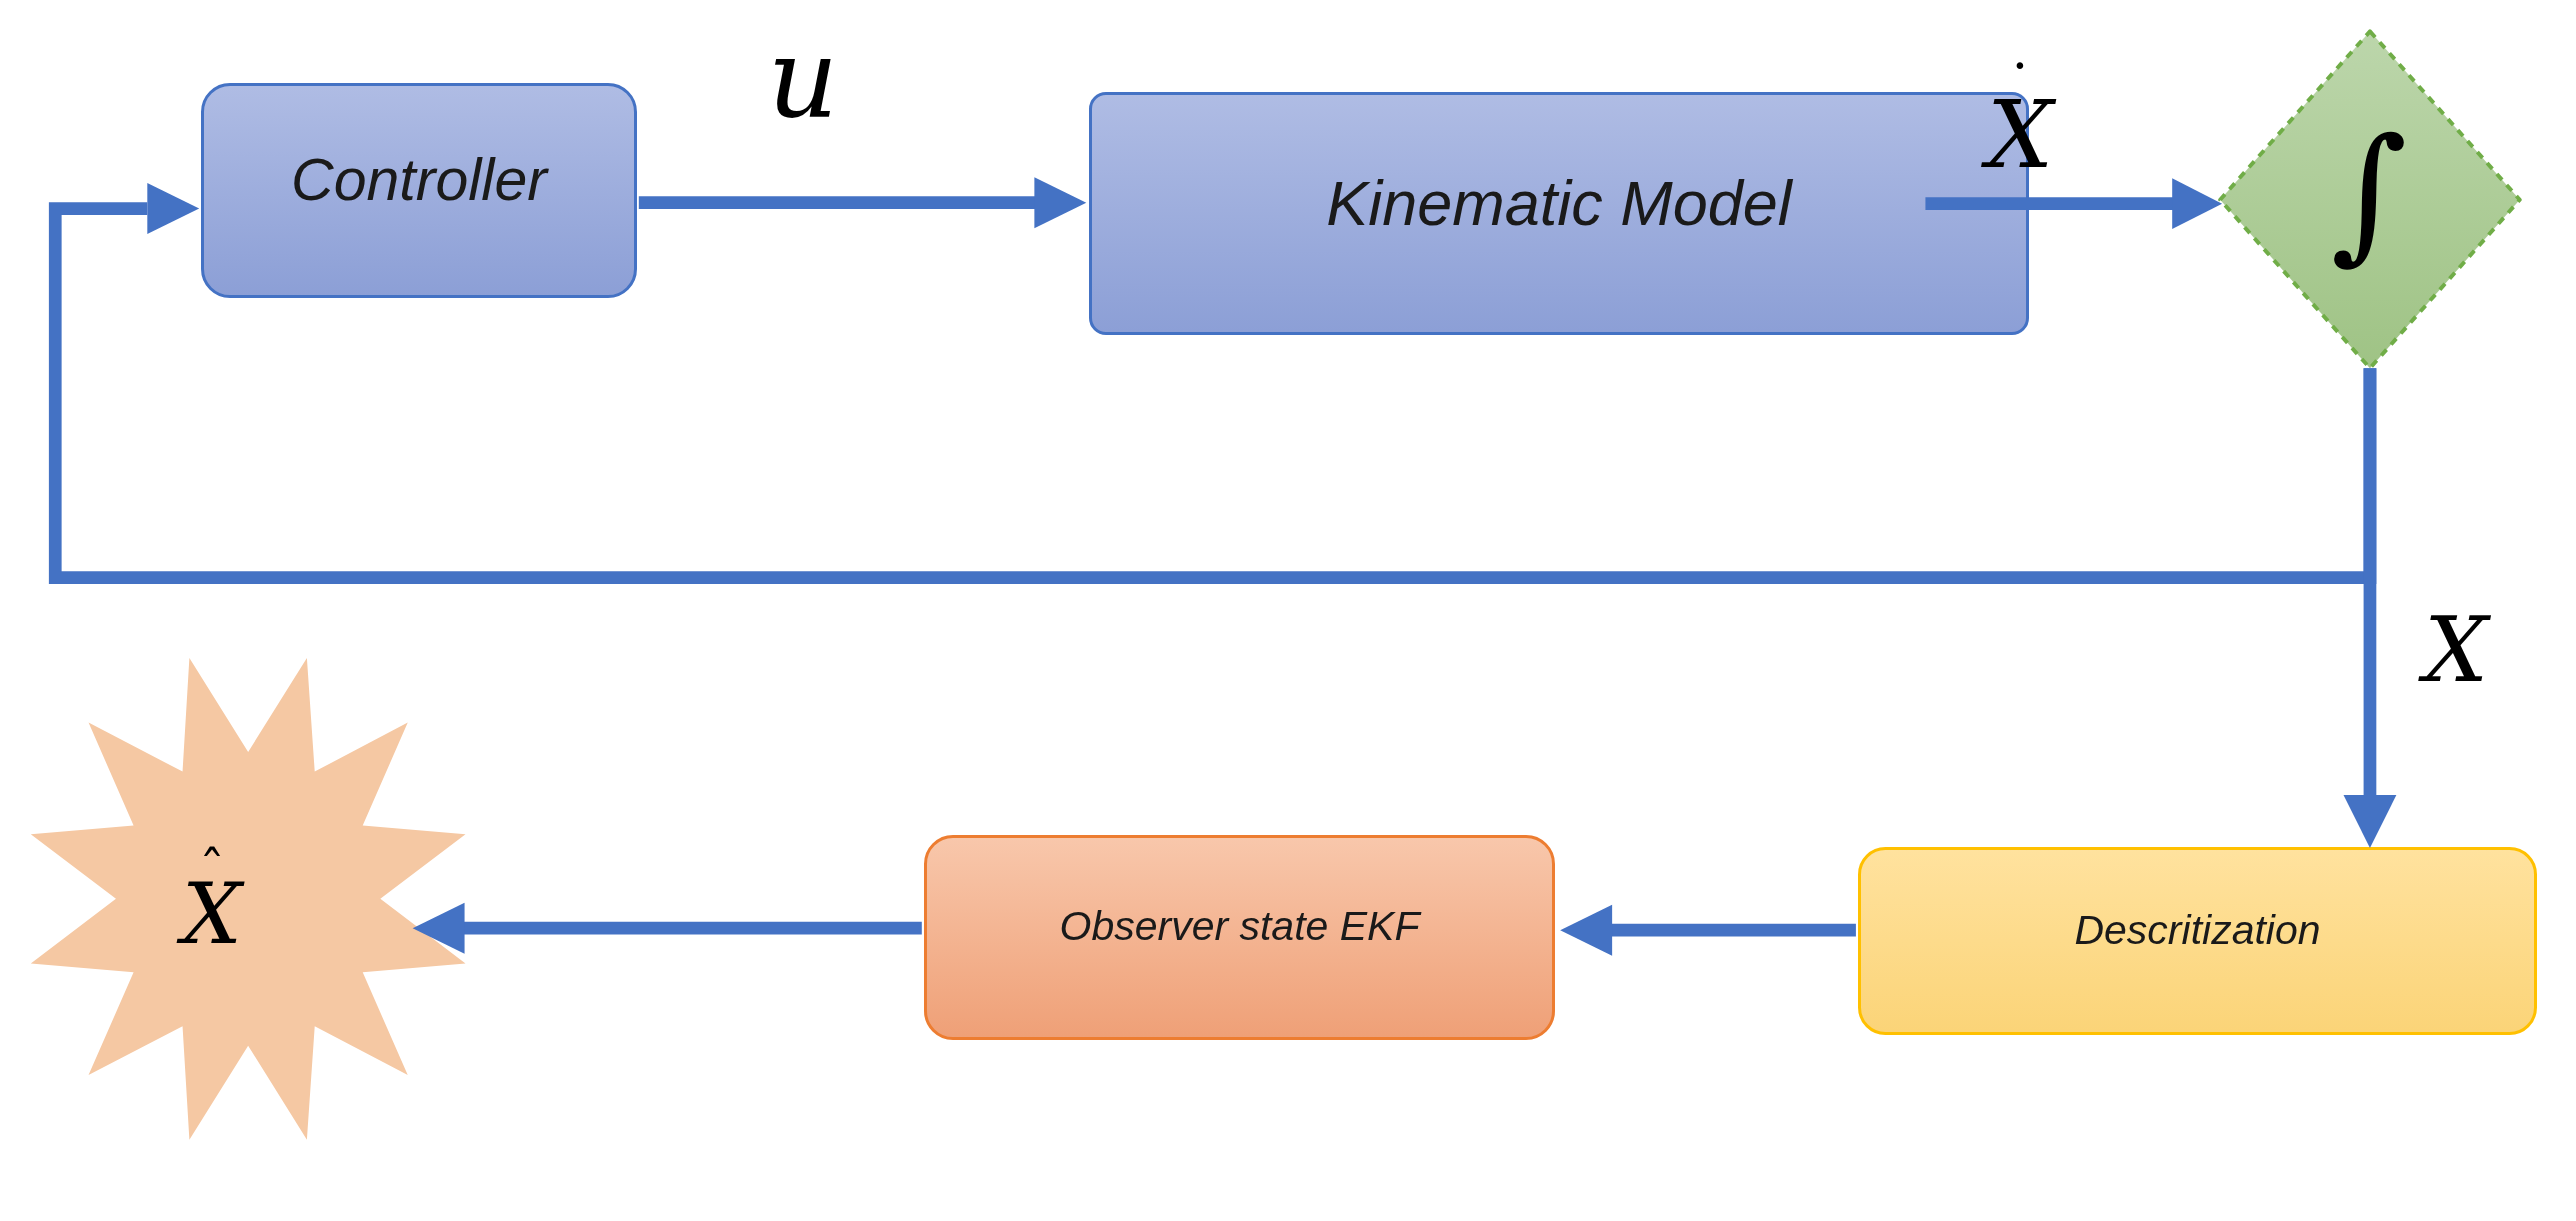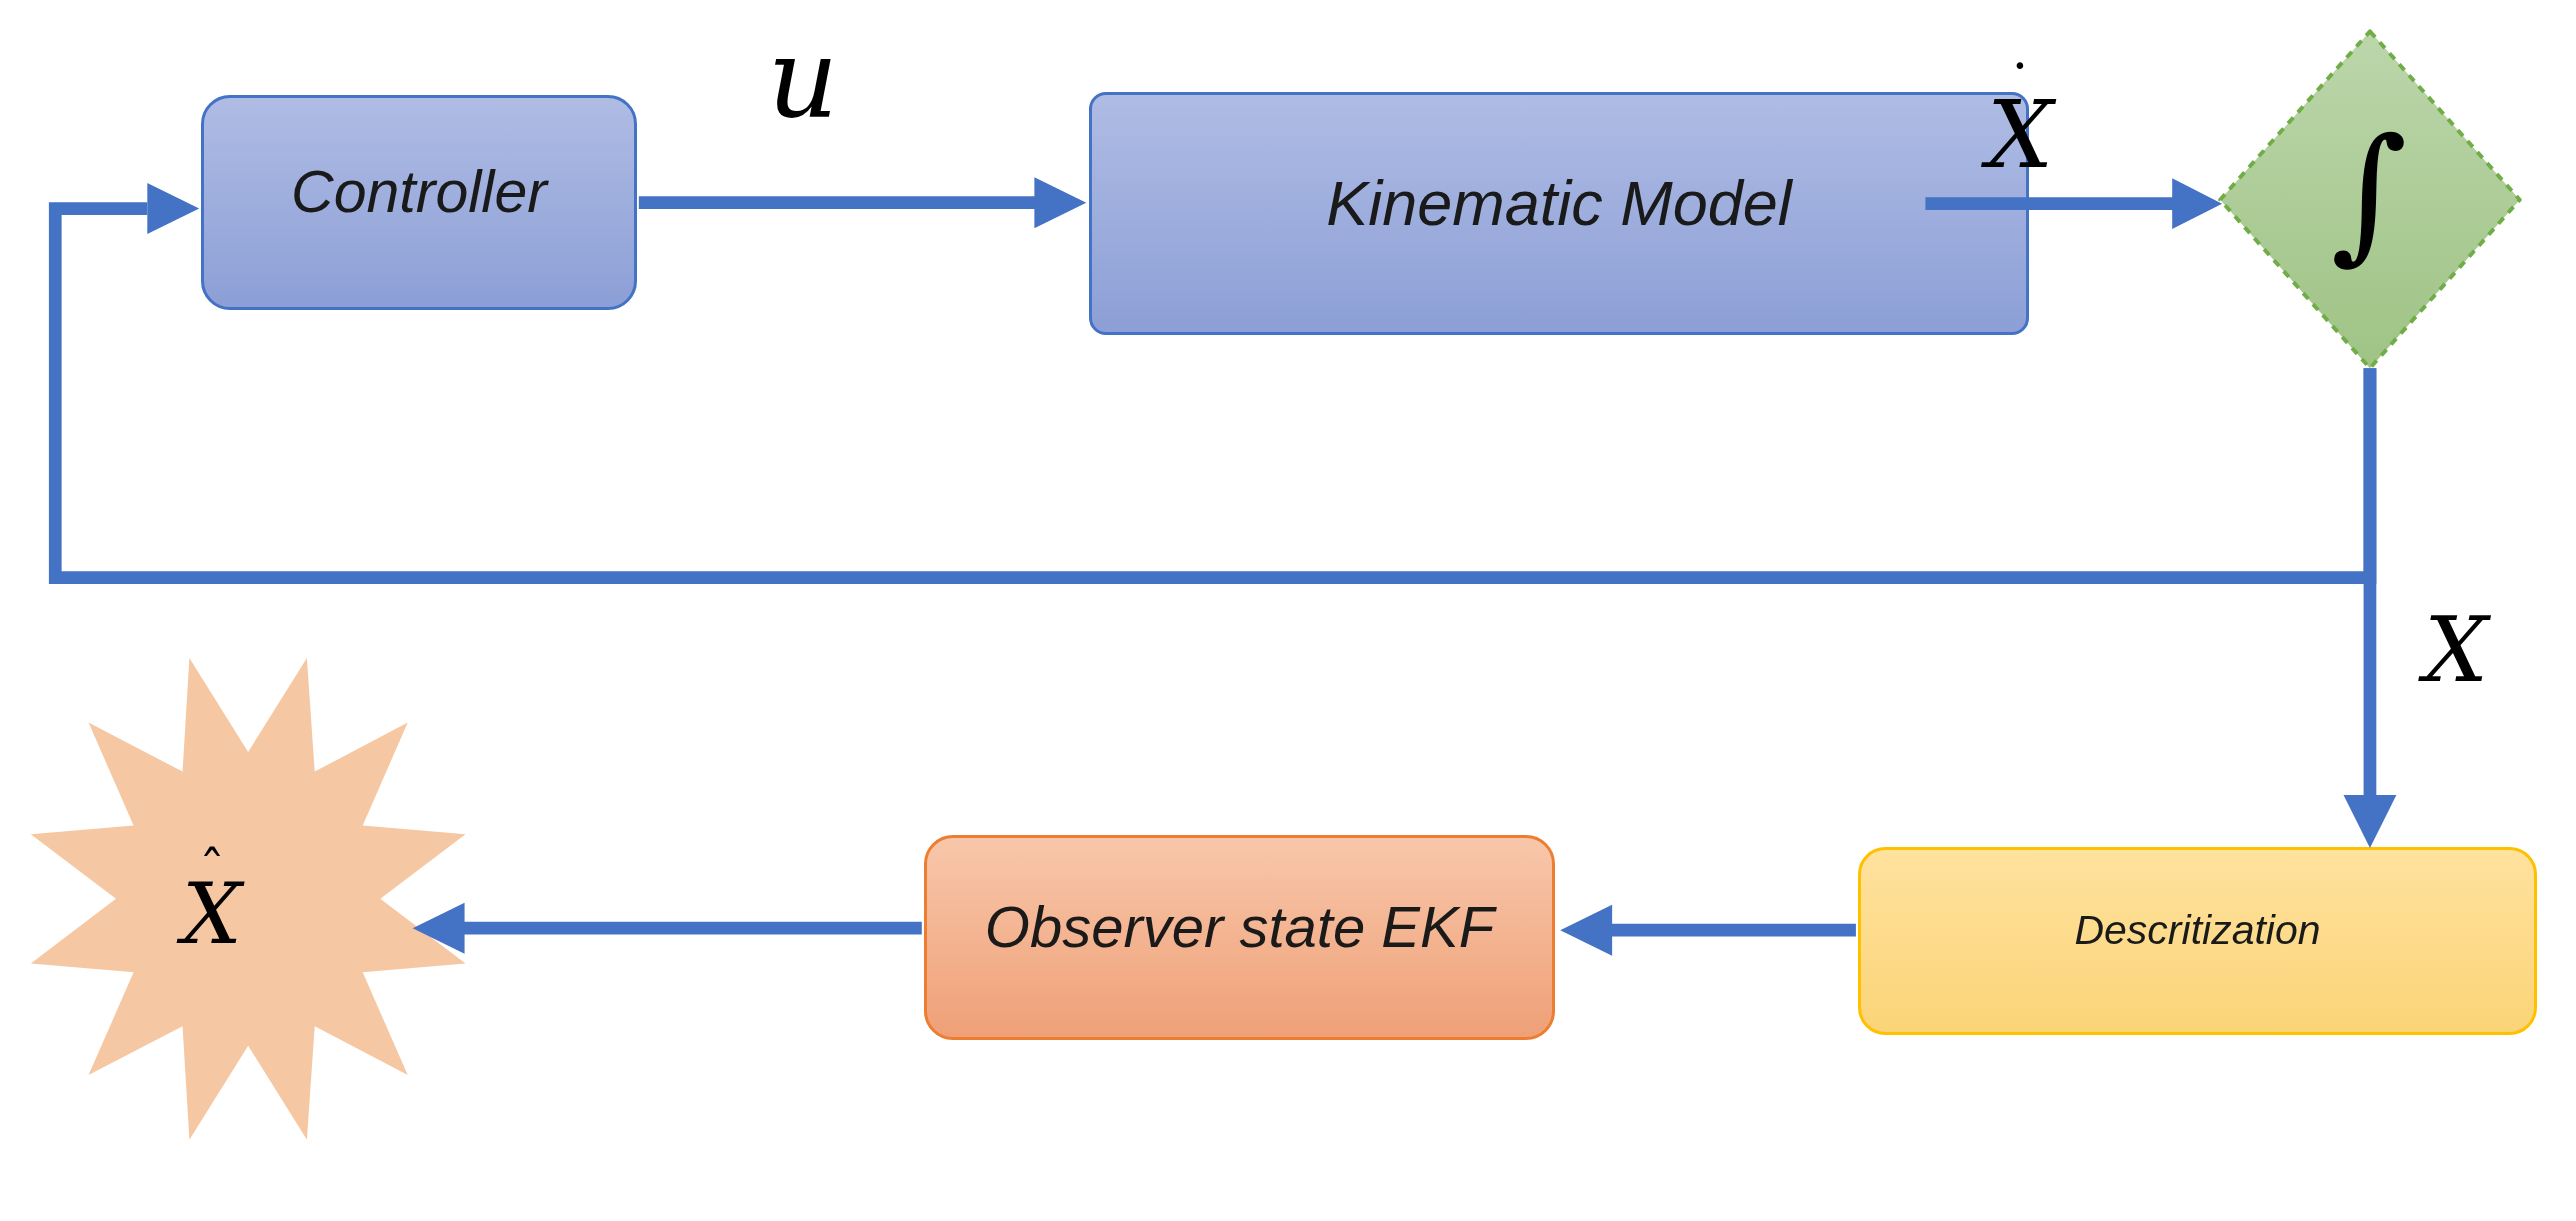--- a/index.html
+++ b/index.html
@@ -8,38 +8,38 @@
     font-family:"Liberation Sans", sans-serif; overflow:hidden;
   }
   .layer { position:absolute; left:0; top:0; }
   
   .node {
     position:absolute; display:flex; align-items:center; justify-content:center;
     border:3.9px solid; font-style:italic; color:#1a1a1a; box-sizing:border-box;
     padding-bottom:21.5px; text-align:center;
   }
   .node-controller {
-    left:201px; top:95px; width:436px; height:215px; border-radius:29px;
+    left:201px; top:83px; width:436px; height:215px; border-radius:29px;
     background:linear-gradient(180deg, var(--blue-fill-top), var(--blue-fill-bottom));
     border-color:var(--connector-blue); font-size:59px;
   }
   .node-kinematic {
     left:1089px; top:92px; width:940px; height:243px; border-radius:17px;
     background:linear-gradient(180deg, var(--blue-fill-top), var(--blue-fill-bottom));
     border-color:var(--connector-blue); font-size:63px;
   }
   .node-descritization {
     left:1858px; top:847px; width:679px; height:188px; border-radius:27.4px;
     background:linear-gradient(180deg, var(--yellow-fill-top), var(--yellow-fill-bottom));
     border-color:var(--yellow-border); font-size:41px;
   }
   .node-observer {
     left:924px; top:835px; width:631px; height:205px; border-radius:29px;
     background:linear-gradient(180deg, var(--orange-fill-top), var(--orange-fill-bottom));
-    border-color:var(--orange-border); font-size:58px;
+    border-color:var(--orange-border); font-size:41px;
   }
   
   .math {
     position:absolute; transform:translate(-50%,-50%);
     font-family:"DejaVu Serif", serif; font-style:italic; color:#000;
     line-height:1; white-space:nowrap;
   }
   .math-u      { left:803px;  top:78px;  font-size:110px; }
   .math-xdot   { left:2020px; top:127px; font-size:93px;  }
   .math-x      { left:2456px; top:650px; font-size:90px;  }

